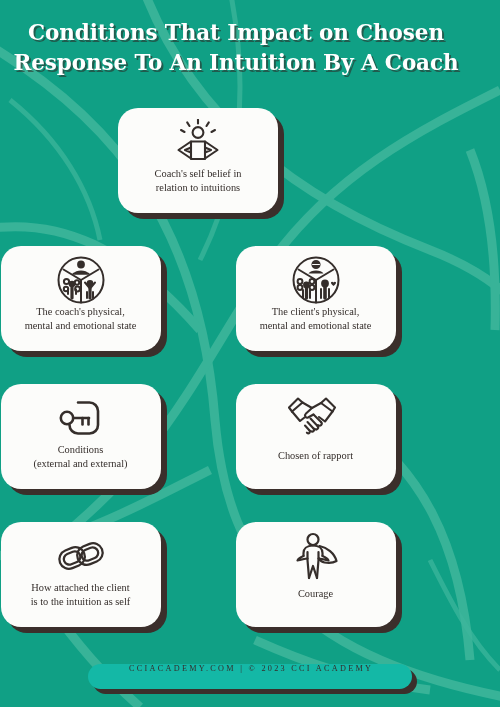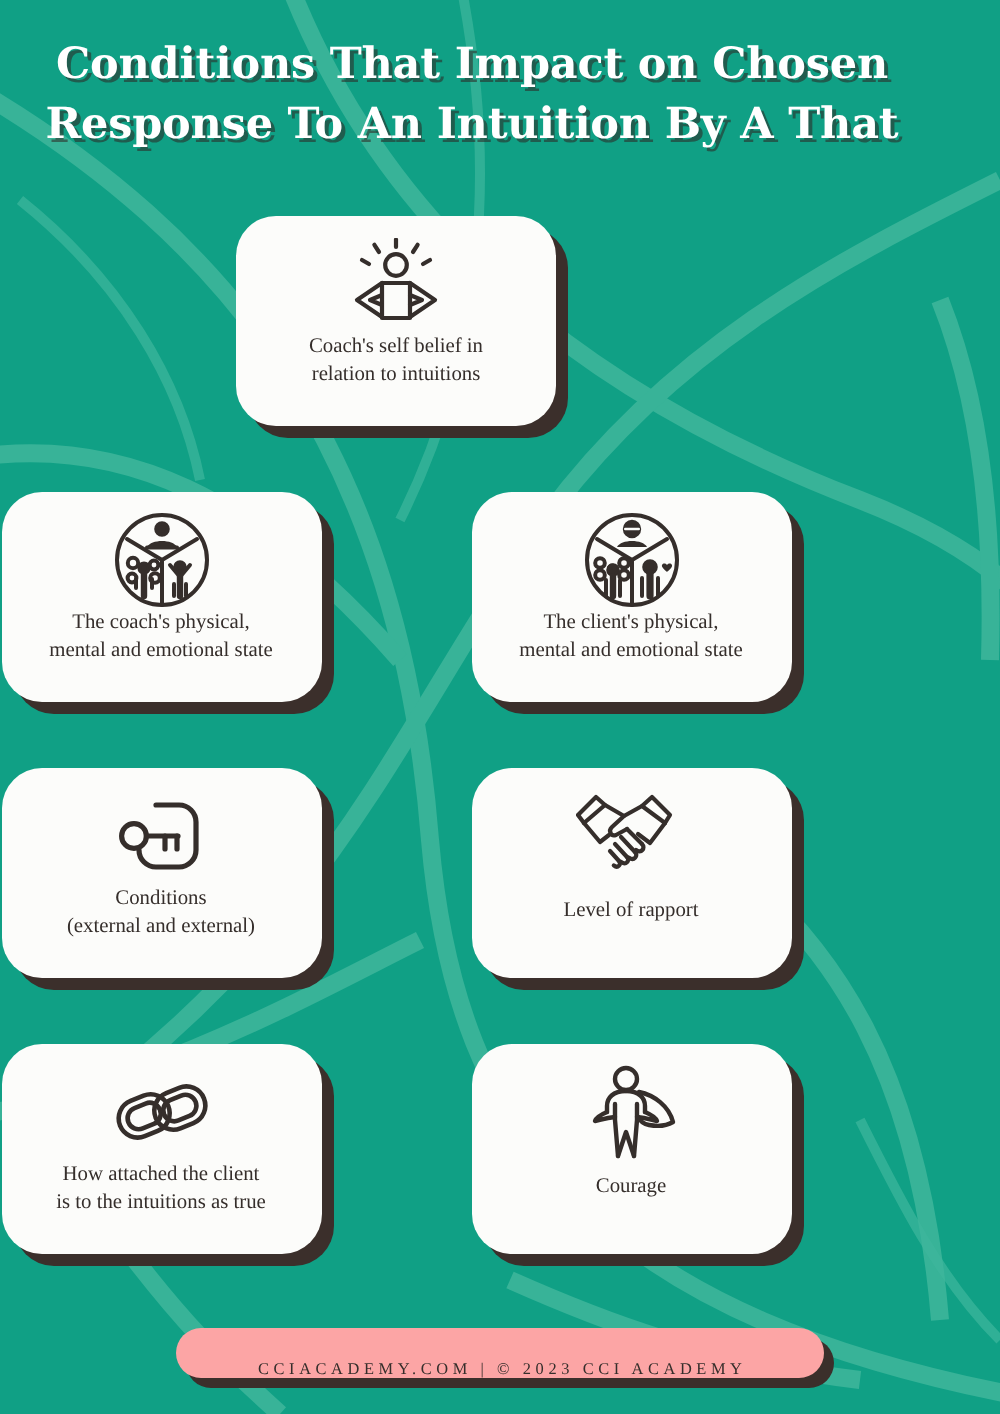--- a/index.html
+++ b/index.html
@@ -57,24 +57,24 @@
     color:#352e2b;
     text-align:center;
     padding:0 7px;
     margin-top:1px;
   }
   .card-label.single{margin-top:7px;}
 
   .footer{
     position:absolute;left:88px;top:664px;
     width:324px;height:25px;
-    background:#fca5a5;
+    background:#14b8a6;
     border-radius:14px;
     box-shadow:5px 5px 0 0 #3b2f2b;
-    display:flex;align-items:flex-end;justify-content:center;
+    display:flex;align-items:flex-start;justify-content:center;
     z-index:5;
   }
   .footer-text{
     font-family:"Liberation Serif", serif;
     font-size:8.2px;
     letter-spacing:2.3px;
     color:#352e2b;
     white-space:nowrap;
     text-indent:2.3px;
   }
@@ -99,21 +99,21 @@
     </g>
     <g stroke="#3fb79c" fill="none" stroke-width="5" opacity="0.7">
       <path d="M 230 -10 C 250 90, 240 180, 200 260"></path>
       <path d="M 430 560 C 450 600, 470 640, 500 670"></path>
       <path d="M 10 100 C 60 140, 90 190, 100 240"></path>
     </g>
   </svg>
 
   <div class="title-wrap">
     <div class="title-line">Conditions That Impact on Chosen</div>
-    <div class="title-line">Response To An Intuition By A That</div>
+    <div class="title-line">Response To An Intuition By A Coach</div>
   </div>
 
   <div class="grid">
 
     <div class="row">
 
       <div class="card">
         <div class="icon-box">
           <svg width="54" height="46" viewBox="0 0 54 46" fill="none" stroke="#352e2b" stroke-width="2.1" stroke-linecap="round" stroke-linejoin="round">
             <circle cx="27" cy="13.5" r="5.4"></circle>
@@ -229,42 +229,42 @@
             <path d="M25.5 17.5 L33 25 M22.5 21.5 L29.5 29 M19.5 25 L25.5 31.5 M17 28.5 L21.5 33.5"></path>
             <path d="M33 25 c2 2, -0.5 5, -3 3"></path>
             <path d="M29.5 29 c1.8 1.8, -0.5 4.8, -3 2.8"></path>
             <path d="M25.5 31.5 c1.6 1.6, -0.5 4.4, -2.8 2.5"></path>
             <path d="M21.5 33.5 c1.4 1.4, -0.5 4, -2.6 2.2"></path>
             <path d="M14.5 5.5 L10 1.5 L1 10.5 L4 14.5"></path>
             <path d="M33 6 L38 1.5 L47 10.5 L44.5 14.5"></path>
           </svg>
         </div>
         <div class="card-label single">
-          <div>Level of rapport</div>
+          <div>Chosen of rapport</div>
         </div>
       </div>
 
     </div>
 
     <div class="row">
 
       <div class="card">
         <div class="icon-box">
           <svg width="54" height="40" viewBox="0 0 54 40" fill="none" stroke="#352e2b" stroke-width="2.3" stroke-linecap="round" stroke-linejoin="round">
             <g transform="rotate(-22 27 20)">
               <rect x="5" y="9" width="26" height="19" rx="9.5"></rect>
               <rect x="9.5" y="13" width="17" height="11" rx="5.5"></rect>
               <rect x="23" y="12" width="26" height="19" rx="9.5"></rect>
               <rect x="27.5" y="16" width="17" height="11" rx="5.5"></rect>
             </g>
           </svg>
         </div>
         <div class="card-label">
           <div>How attached the client</div>
-          <div>is to the intuitions as true</div>
+          <div>is to the intuition as self</div>
         </div>
       </div>
 
       <div class="card">
         <div class="icon-box">
           <svg width="50" height="48" viewBox="0 0 50 48" fill="none" stroke="#352e2b" stroke-width="2.2" stroke-linecap="round" stroke-linejoin="round">
             <circle cx="22" cy="7.5" r="5.5"></circle>
             <path d="M22 13.5 C15.5 13.5, 12.5 17, 12.5 21 L12.5 24"></path>
             <path d="M22 13.5 C28.5 13.5, 31.5 17, 31.5 21 L31.5 24"></path>
             <path d="M16.5 20 L16.5 28 L18 46"></path>

